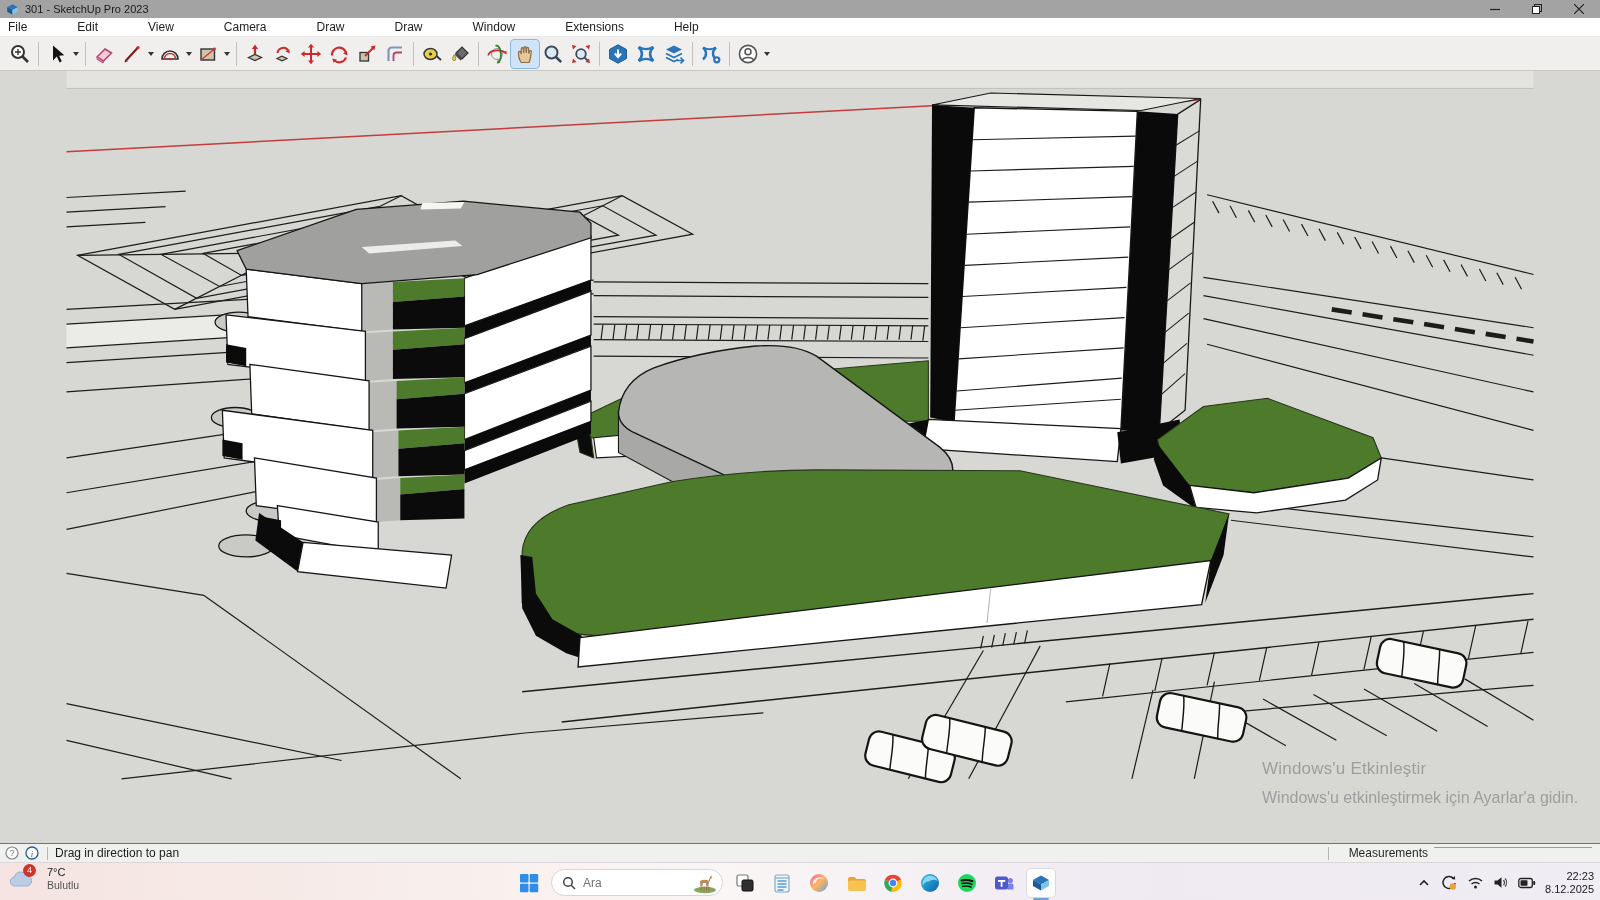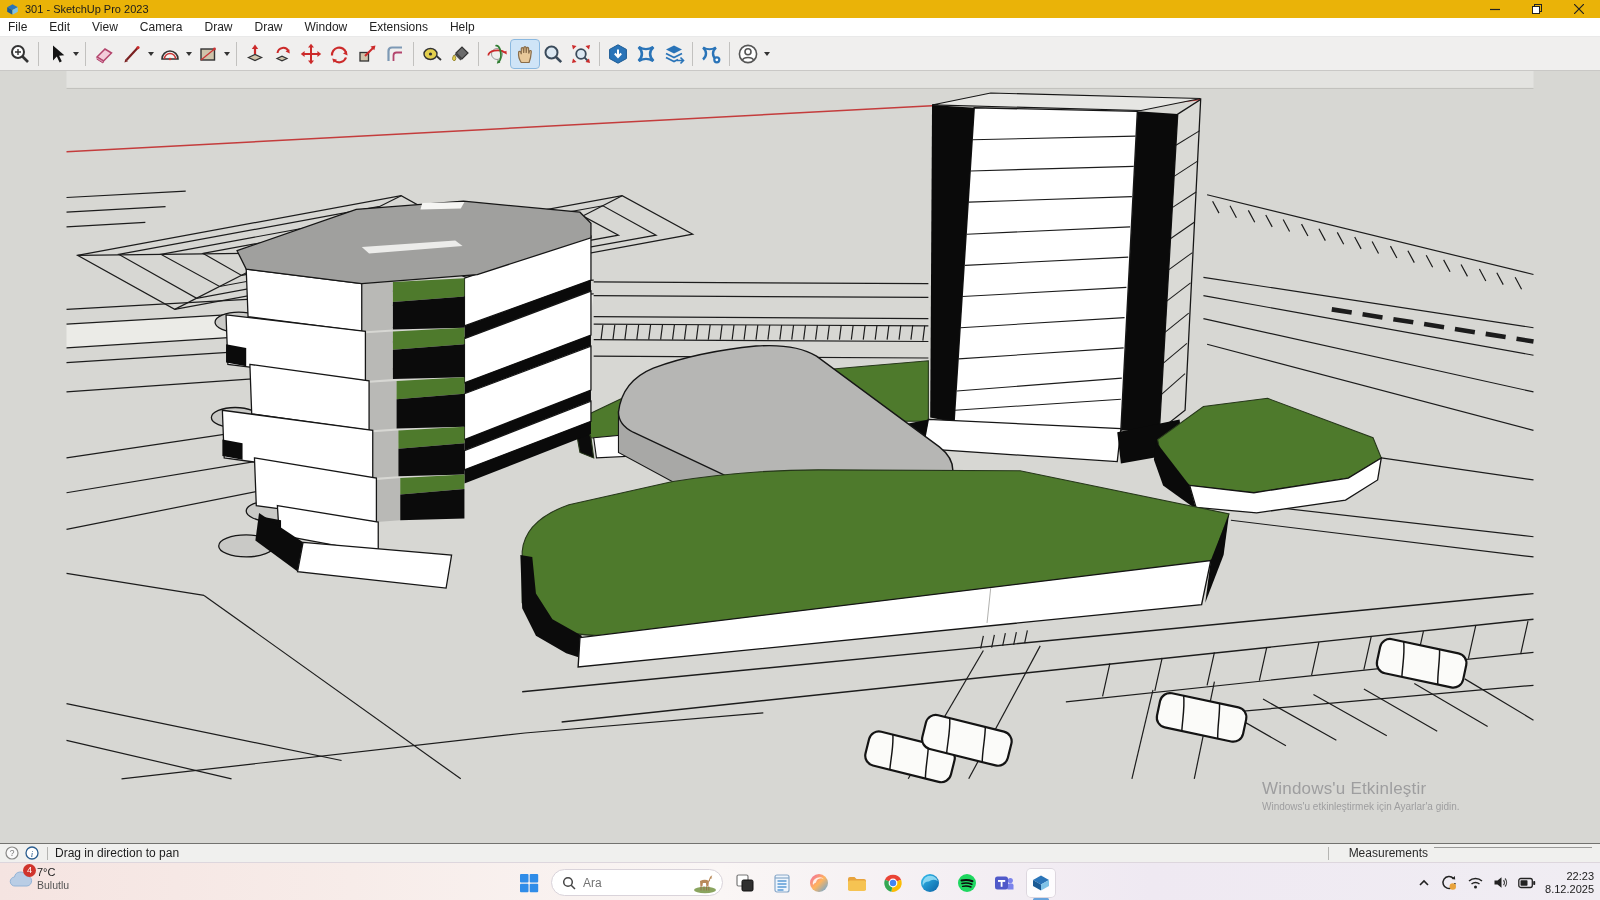--- a/index.html
+++ b/index.html
@@ -1,54 +1,54 @@
 <!DOCTYPE html>
 <html><head>
 <meta charset="utf-8">
 <style>
   html,body{margin:0;padding:0;}
   body{width:1600px;height:900px;overflow:hidden;font-family:"Liberation Sans",sans-serif;background:#fff;position:relative;}
   
-  .titlebar{height:18px;background:#eab308;display:flex;align-items:center;font-size:11px;color:#1c1c1c;position:relative;}
+  .titlebar{height:18px;background:#a3a3a3;display:flex;align-items:center;font-size:11px;color:#1c1c1c;position:relative;}
   .titlebar .logo{width:13px;height:13px;margin:0 6px 0 6px;flex:0 0 auto;}
   .win-controls{margin-left:auto;display:flex;height:18px;}
   .win-btn{width:42px;height:18px;display:flex;align-items:center;justify-content:center;}
   .win-btn svg{display:block;}
   
   .menubar{height:18px;background:#ffffff;display:flex;align-items:center;font-size:12px;color:#222;border-bottom:1px solid #e9e9e9;}
-  .menu-item{padding:0 11px;height:18px;line-height:18px;cursor:default;}
+  .menu-item{padding:0 25px;height:18px;line-height:18px;cursor:default;}
   .menu-item:first-child{padding-left:8px;}
   
   .toolbar{height:33px;background:#f0efee;border-bottom:1px solid #c9c8c6;display:flex;align-items:center;padding-left:6px;}
   .tool{width:28px;height:28px;display:flex;align-items:center;justify-content:center;border-radius:3px;flex:0 0 auto;}
   .tool.active{background:#cfe4f7;outline:1px solid #8ab8e0;}
   .tool-caret{width:10px;height:28px;display:flex;align-items:center;justify-content:center;flex:0 0 auto;}
   .caret{width:0;height:0;border-left:3.5px solid transparent;border-right:3.5px solid transparent;border-top:4px solid #333;}
   .tb-div{width:1px;height:24px;background:#c2c1bf;margin:0 4px;flex:0 0 auto;}
   
   .viewport{position:relative;width:1600px;height:772px;background:#d7d7d3;}
   .viewport svg.scene{position:absolute;left:0;top:0;}
-  .watermark{position:absolute;left:1262px;top:708px;color:#98989a;opacity:.9;pointer-events:none;}
+  .watermark{position:absolute;left:1262px;top:688px;color:#98989a;opacity:.9;pointer-events:none;}
   .watermark .l1{font-size:17px;letter-spacing:.2px;}
-  .watermark .l2{font-size:10px;margin-top:2px;}
+  .watermark .l2{font-size:16px;margin-top:10px;}
   
   .statusbar{height:18px;background:#f0f0ee;border-top:1px solid #72726f;display:flex;align-items:center;font-size:12px;color:#1c1c1c;padding:0 8px 0 5px;}
   .sb-icon{width:14px;height:14px;margin-right:6px;flex:0 0 auto;}
   .sb-div{width:1px;height:13px;background:#b5b5b2;margin:0 7px 0 2px;}
   .sb-hint{white-space:nowrap;text-align:center;}
   .sb-right{margin-left:auto;display:flex;align-items:flex-end;}
   .sb-div2{width:1px;height:13px;background:#b5b5b2;margin-right:20px;}
   .measure-label{color:#2a2a2a;margin-right:6px;white-space:nowrap;}
   .measure-box{width:158px;height:12px;border-top:1px solid #9a9a98;}
   
   .taskbar{height:39px;background:linear-gradient(90deg,#f5e4e1 0%,#f7ece9 22%,#faf6f5 45%,#efe9f2 72%,#f0edf3 100%);border-top:1px solid #ddd6dd;position:relative;}
   .weather{position:absolute;left:8px;top:3px;display:flex;align-items:center;}
   .weather-icon{position:relative;width:26px;height:26px;}
   .weather-badge{position:absolute;right:-2px;top:-2px;width:13px;height:13px;border-radius:50%;background:#d0342c;color:#fff;font-size:9px;line-height:13px;text-align:center;}
-  .weather-text{margin-left:3px;font-size:11px;line-height:13px;color:#222;}
+  .weather-text{margin-left:13px;font-size:11px;line-height:13px;color:#222;}
   .weather-text .cond{color:#555;font-size:10.5px;}
   .tb-center{position:absolute;left:514px;top:0;height:39px;display:flex;align-items:center;gap:7px;}
   .tb-app{width:30px;height:30px;display:flex;align-items:center;justify-content:center;border-radius:5px;position:relative;}
   .tb-app.active{background:rgba(255,255,255,.85);box-shadow:0 0 0 1px #ddd7df inset;}
   .tb-app.active::after{content:"";position:absolute;left:7px;bottom:-3px;width:16px;height:3px;border-radius:2px;background:#66a3dd;}
   .search-pill{width:172px;height:27px;background:#fff;border:1px solid #d9d3da;border-radius:14px;display:flex;align-items:center;padding:0 2px 0 10px;box-sizing:border-box;}
   .search-pill .ph{font-size:12px;color:#737373;margin-left:7px;flex:1;}
   .tray{position:absolute;right:6px;top:0;height:39px;display:flex;align-items:center;gap:9px;}
   .tray-icon{display:flex;align-items:center;justify-content:center;}
   .clock{text-align:right;font-size:11px;line-height:13px;color:#1b1b1b;}

